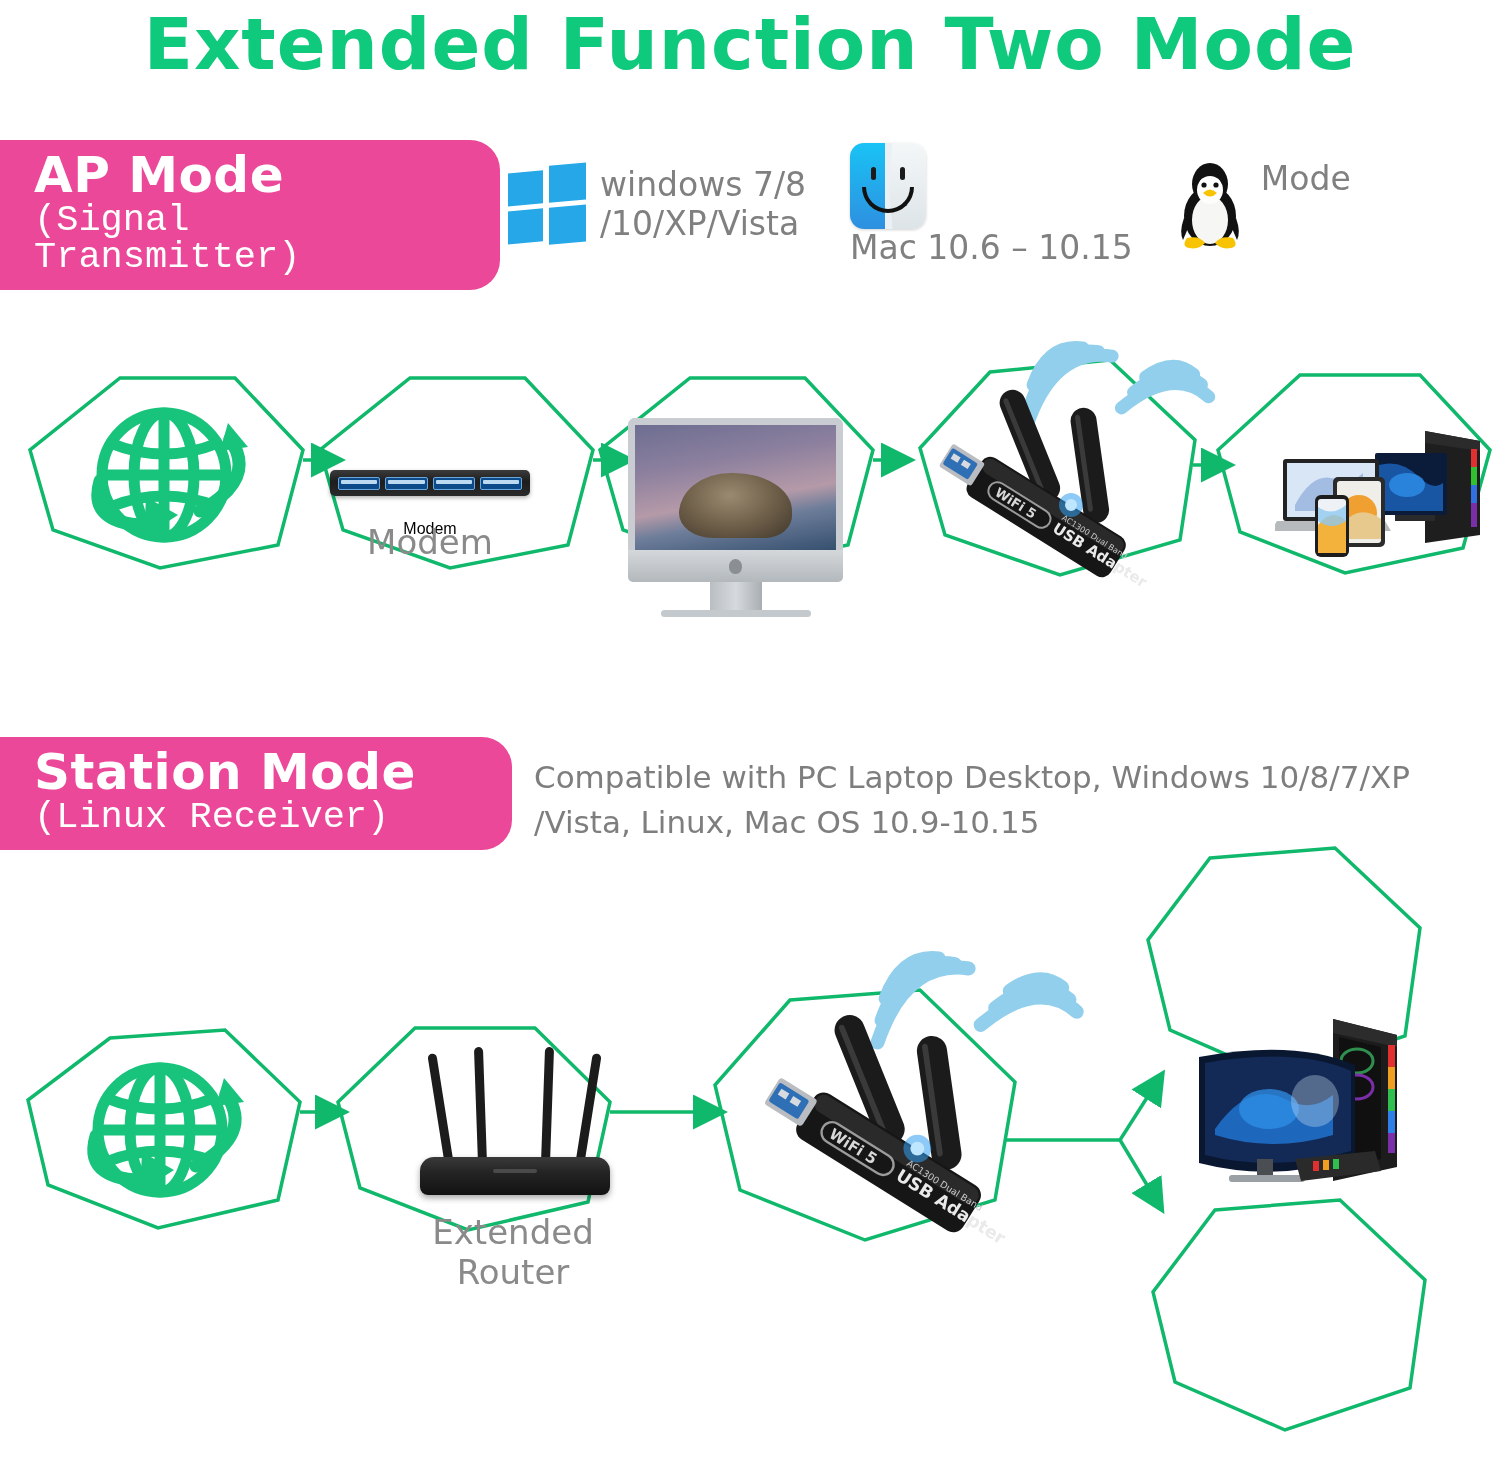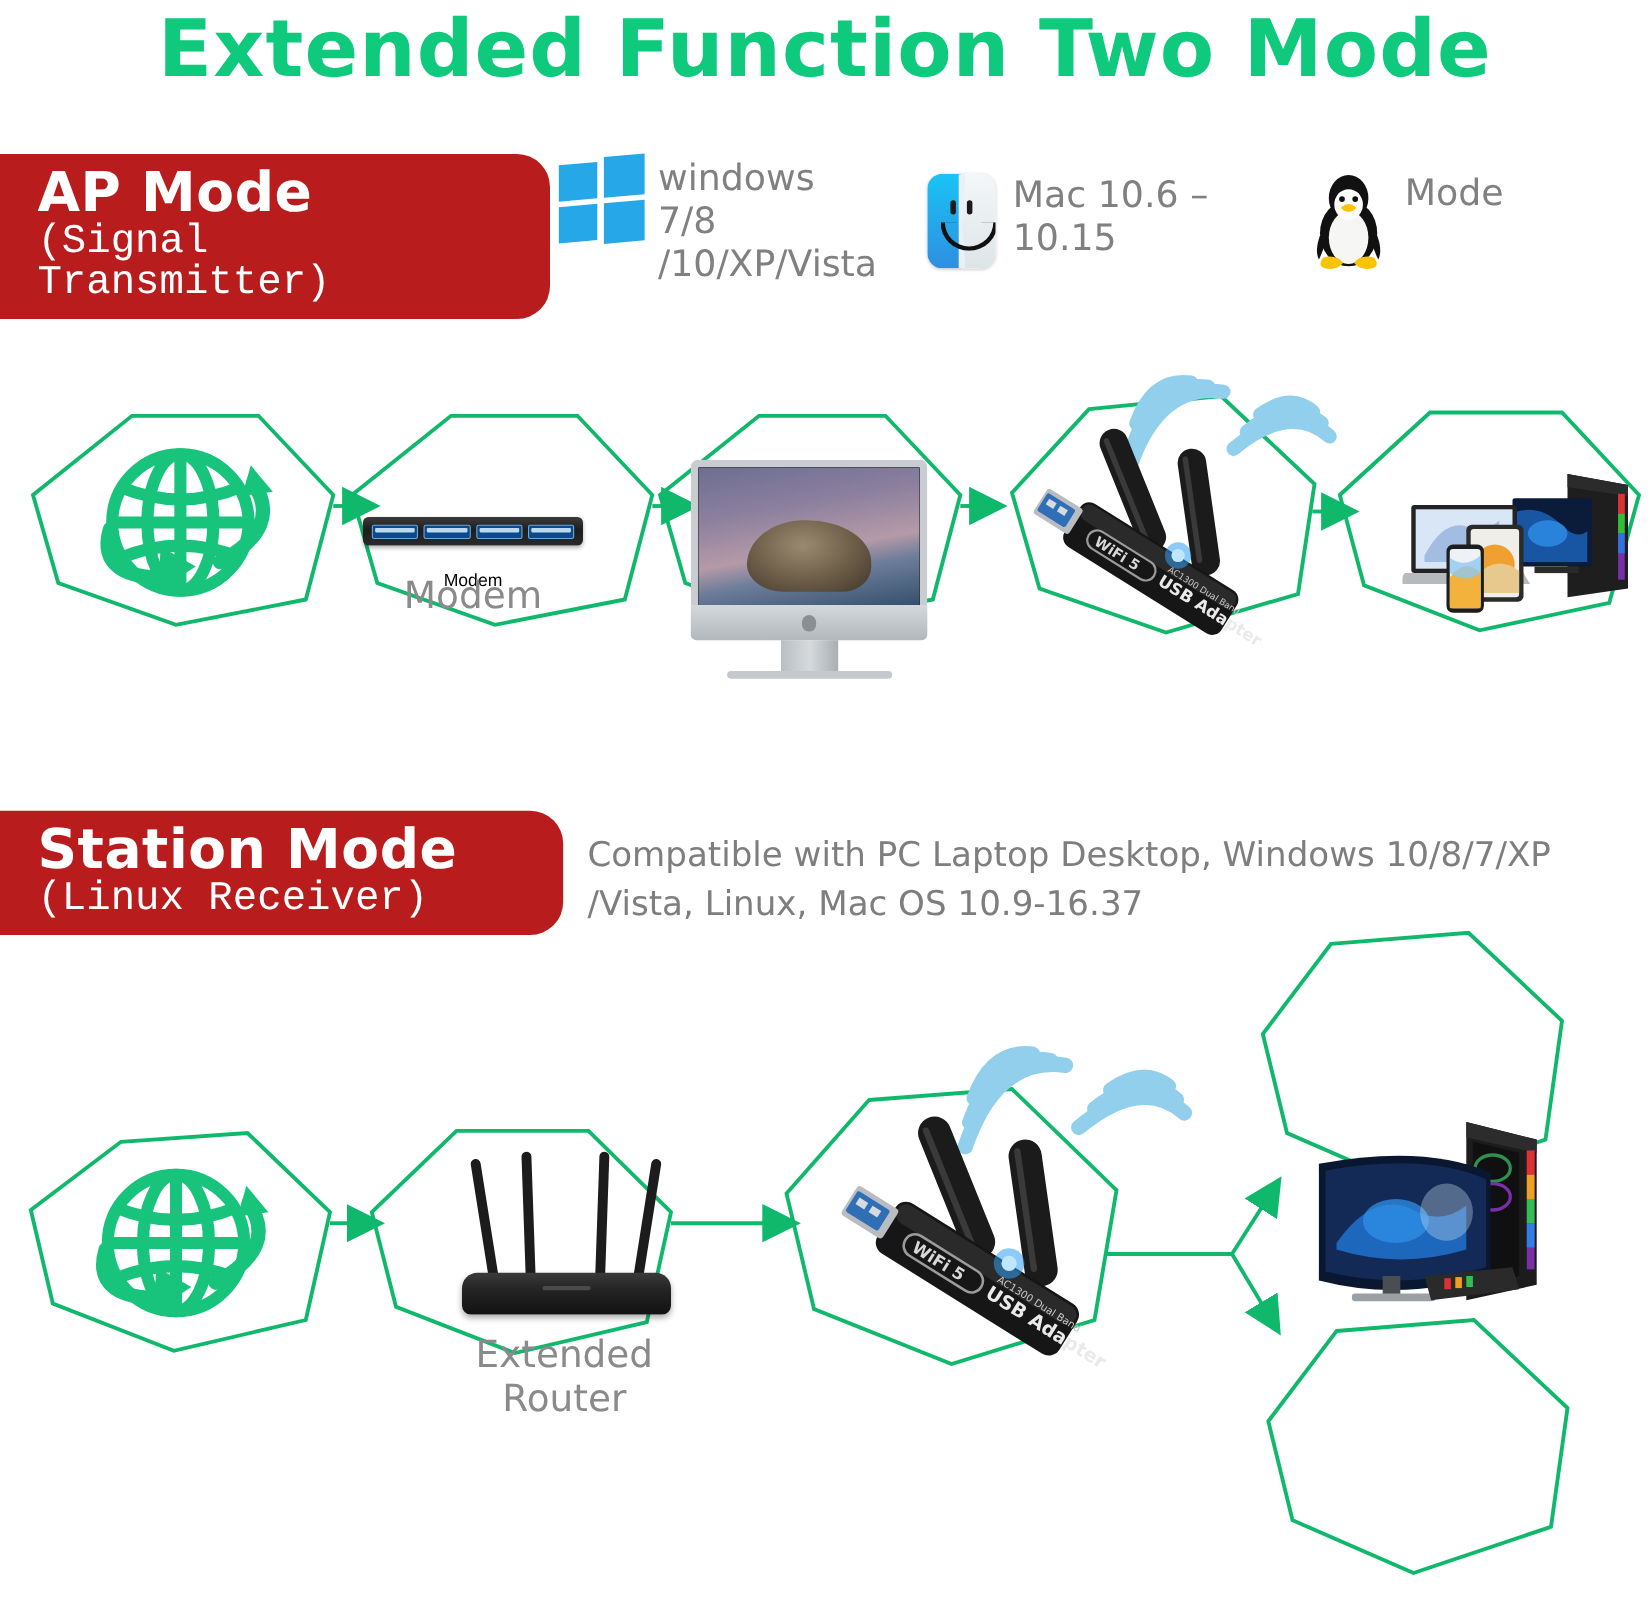--- a/index.html
+++ b/index.html
@@ -20,21 +20,21 @@
     font-weight: 700;
     letter-spacing: 1px;
     color: #0FC97C;
     font-family: "DejaVu Sans", sans-serif;
     white-space: nowrap;
   }
 
   
   .mode-badge {
     position: absolute;
-    background: #b91c1c;
+    background: #ec4899;
     border-top-right-radius: 30px;
     border-bottom-right-radius: 30px;
     color: #ffffff;
     padding: 10px 26px 14px 34px;
     line-height: 1.0;
   }
   .mode-badge .mb-title {
     font-size: 50px; font-weight: 700; letter-spacing: 0.5px;
     font-family: "DejaVu Sans", sans-serif; display:block;
   }
@@ -156,21 +156,21 @@
       <span class="win-logo">
         <i class="a"></i>
           <i class="b"></i>
           <i class="c"></i>
           <i class="d"></i>
       </span>
       <span class="os-label">windows 7/8
 /10/XP/Vista</span>
     </div>
 
-    <div class="os-item" style="margin-left:44px;">
+    <div class="os-item" style="margin-left:44px;flex-direction:column;">
       <span class="finder">
         <span class="left"></span>
           <span class="right"></span>
           <span class="nose"></span>
         <span class="eye l"></span>
           <span class="eye r"></span>
           <span class="smile"></span>
       </span>
       <span class="os-label">Mac 10.6 – 10.15</span>
     </div>
@@ -336,21 +336,21 @@
   </div>
 
   <div class="mode-badge" id="station-badge">
     <span class="mb-title">Station Mode</span>
     <span class="mb-sub">(Linux Receiver)</span>
   </div>
 
   <div style="position:absolute; left:534px; top:755px; width:930px; font-size:31px; color:#7e7e7e;
               font-family:'DejaVu Sans',sans-serif; line-height:1.45;">
     <div>Compatible with PC Laptop Desktop, Windows 10/8/7/XP</div>
-    <div>/Vista, Linux, Mac OS 10.9-16.37</div>
+    <div>/Vista, Linux, Mac OS 10.9-10.15</div>
   </div>
 
   <svg width="1500" height="640" style="position:absolute; left:0; top:840px;">
     <defs>
       <marker id="arrowG2" markerWidth="10" markerHeight="10" refX="2" refY="5" orient="auto">
         <polygon points="0,0 10,5 0,10" fill="#0FB86B"></polygon>
       </marker>
     </defs>
 
     <polygon points="110,198 225,190 300,262 278,360 158,388 48,345 28,260" fill="none" stroke="#0FB86B" stroke-width="3.5"></polygon>

